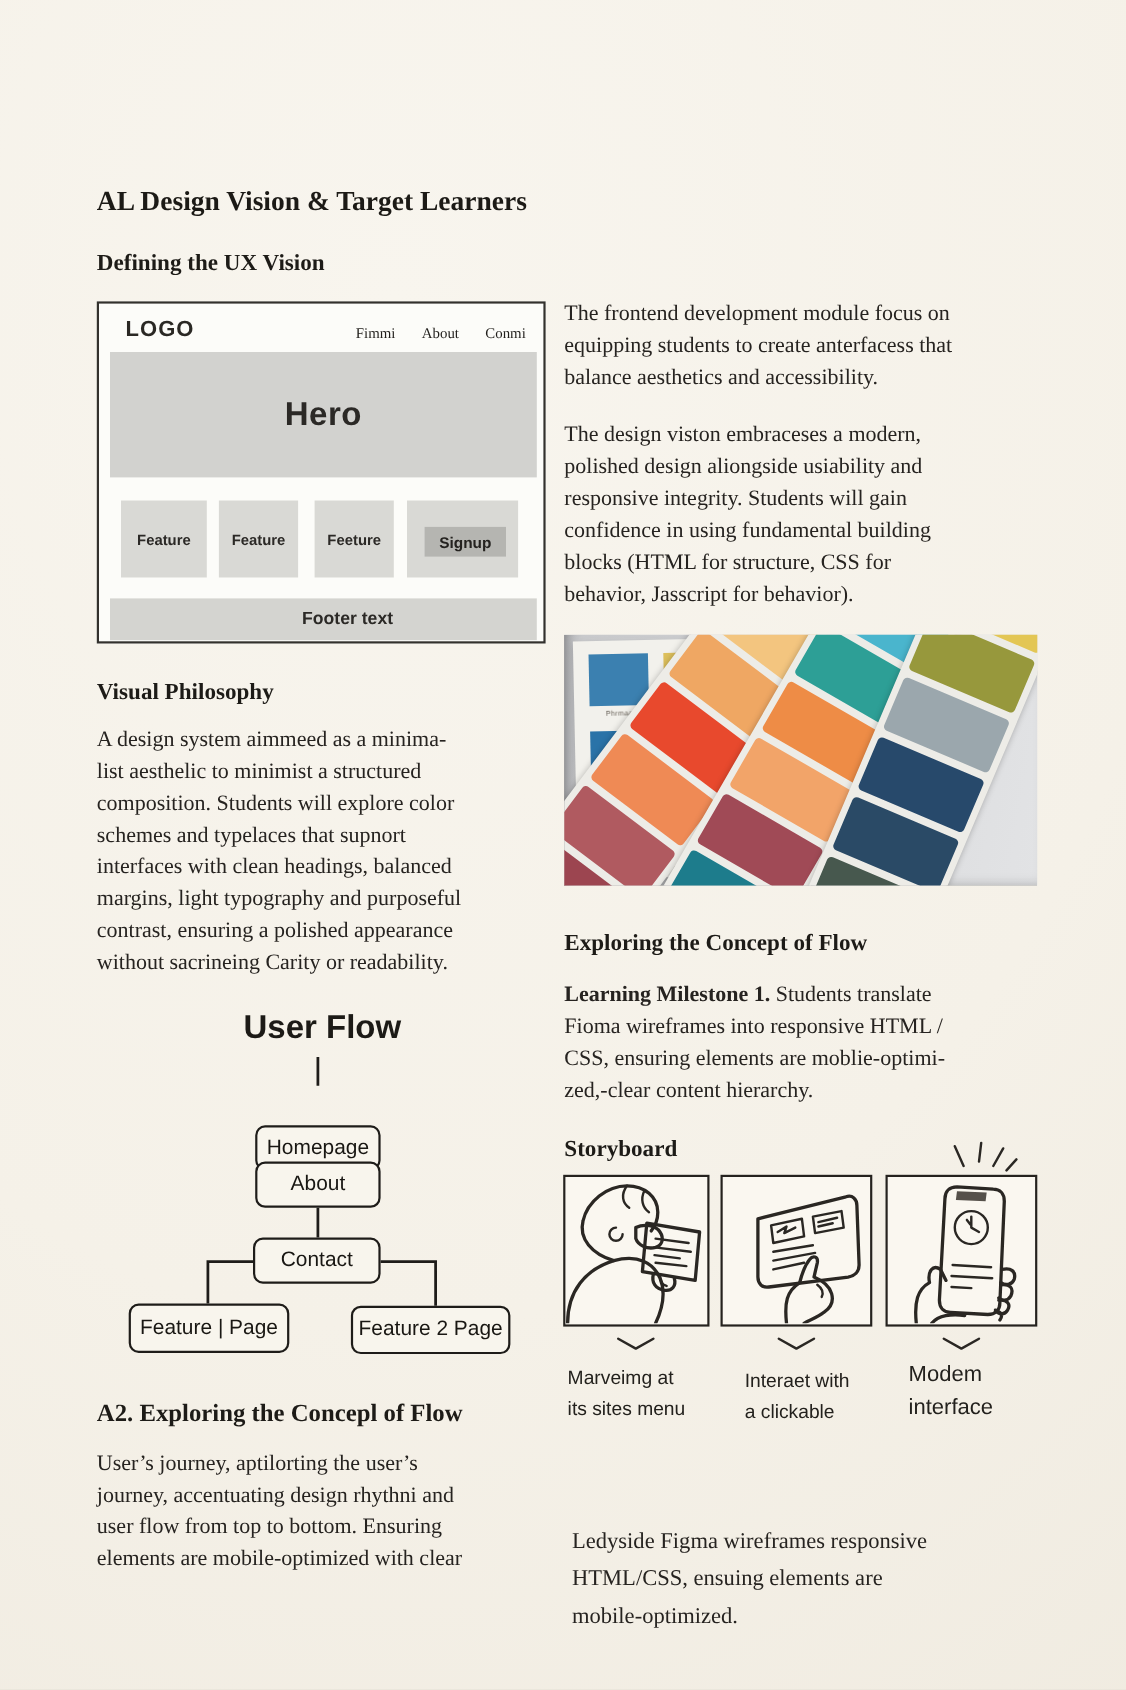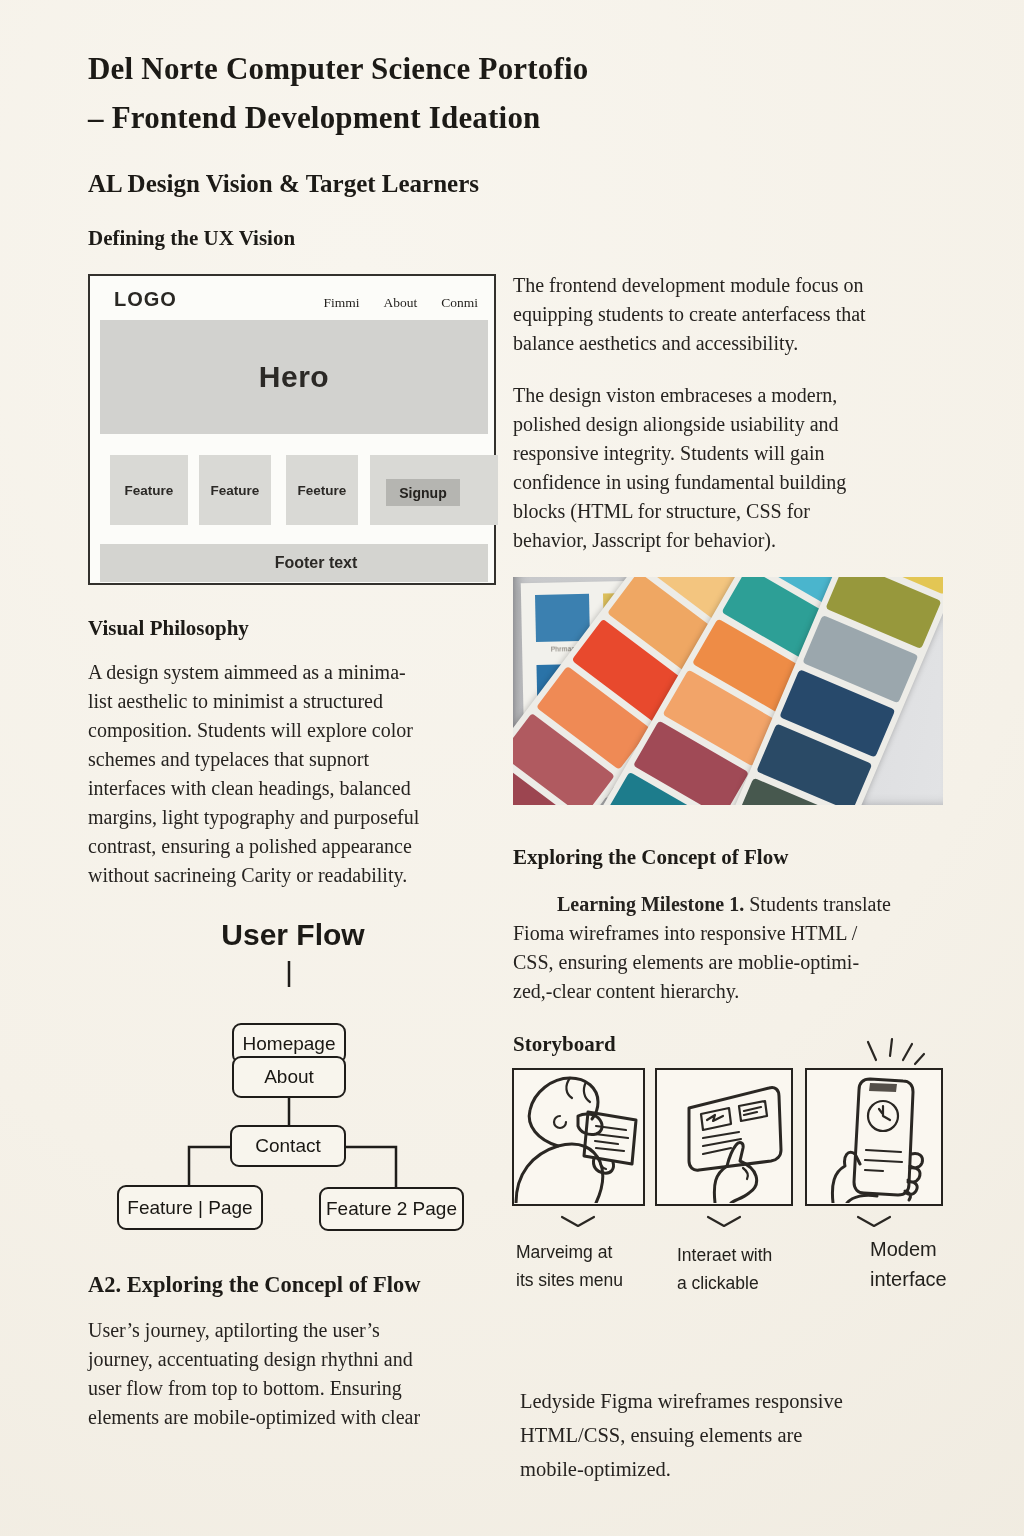--- a/index.html
+++ b/index.html
@@ -1,37 +1,37 @@
 <!DOCTYPE html>
 <html><head>
 <meta charset="utf-8">
 <style>
   html,body{margin:0;padding:0;background:#e8e4da;}
   .page{position:relative;width:1024px;height:1536px;overflow:hidden;
     background:radial-gradient(130% 110% at 35% 18%, #f8f5ee 0%, #f5f1e8 55%, #efeadf 100%);
     font-family:"Liberation Serif", serif; color:#221f1b;}
   .abs{position:absolute;}
   .pre{white-space:pre-line;}
-  .b{font-weight:700;margin-left:44px;}
+  .b{font-weight:700;}
   .sans{font-family:"Liberation Sans", sans-serif;}
 
   
   .h1{left:88px;top:44px;font-size:31px;line-height:49px;font-weight:700;color:#1c1a16;letter-spacing:.2px;}
   .h2{left:88px;top:170px;font-size:25px;font-weight:700;color:#1c1a16;}
   .h3{font-size:21px;font-weight:700;color:#1d1b17;}
   .body-text{font-size:20px;line-height:29px;color:#262320;}
 
   
   .wf{left:88px;top:274px;width:408px;height:311px;border:2px solid #33312d;background:#fcfcf9;box-sizing:border-box;}
   .wf-logo{left:24px;top:12px;font-weight:700;font-size:20px;letter-spacing:1px;color:#2a2824;}
   .wf-nav{right:16px;top:19px;display:flex;gap:24px;font-size:13.5px;color:#201e1b;}
   .wf-hero{left:10px;right:6px;top:44px;height:114px;background:#d2d2cf;display:flex;align-items:center;justify-content:center;font-weight:700;font-size:30px;color:#2b2926;letter-spacing:.5px;}
   .wf-feature{top:179px;height:70px;background:#d9d9d5;display:flex;align-items:center;justify-content:center;font-weight:700;font-size:13.5px;color:#2b2926;}
   .wf-f1{left:20px;width:78px;} .wf-f2{left:109px;width:72px;} .wf-f3{left:196px;width:72px;}
-  .wf-f4{left:280px;width:128px;background:#d9d9d5;top:179px;height:70px;}
+  .wf-f4{left:280px;width:101px;background:#d9d9d5;top:179px;height:70px;}
   .wf-signup{position:absolute;left:16px;top:24px;width:74px;height:27px;background:#b5b5b1;display:flex;align-items:center;justify-content:center;font-weight:700;font-size:14px;color:#24221f;}
   .wf-footer{left:10px;right:6px;top:268px;height:38px;background:#d4d4d0;display:flex;align-items:center;justify-content:center;font-weight:700;font-size:16px;color:#2b2926;padding-left:44px;}
 
   
   .photo{left:513px;top:577px;width:430px;height:228px;overflow:hidden;
     background:linear-gradient(100deg,#cdced0 0%,#d8d9db 45%,#e2e3e5 100%);
     box-shadow:inset 12px 0 14px -10px rgba(40,40,45,.55), inset 0 -8px 12px -8px rgba(0,0,0,.18);}
   .swcard{position:absolute;left:10px;top:4px;width:212px;height:216px;background:#f2f1ec;transform:rotate(-1.2deg);box-shadow:2px 3px 8px rgba(0,0,0,.22);}
   .sw-cell{position:absolute;width:54px;height:47px;}
   .sw-color{position:absolute;inset:0;}
@@ -54,22 +54,20 @@
   
   .uf{left:88px;top:918px;width:410px;height:335px;}
   .uf-title{position:absolute;left:0;width:100%;top:0;text-align:center;font-family:"Liberation Sans",sans-serif;font-weight:700;font-size:30px;color:#1c1a16;}
   .uf-box{position:absolute;border:2.5px solid #1e1c19;border-radius:9px;background:#f8f5ed;display:flex;align-items:center;justify-content:center;font-family:"Liberation Sans",sans-serif;font-size:19px;color:#191713;box-sizing:border-box;}
 </style>
 </head>
 <body>
 
 <div class="page">
 
-  <div class="abs h1 pre">Del Norte Computer Science Portofio
-– Frontend Development Ideation</div>
   <div class="abs h2">AL Design Vision &amp; Target Learners</div>
   <div class="abs h3" style="left:88px;top:226px;">Defining the UX Vision</div>
 
   <div class="abs wf">
     <div class="abs wf-logo sans">LOGO</div>
     <div class="abs wf-nav">
       <span>Fimmi</span>
       <span>About</span>
       <span>Conmi</span>
     </div>

